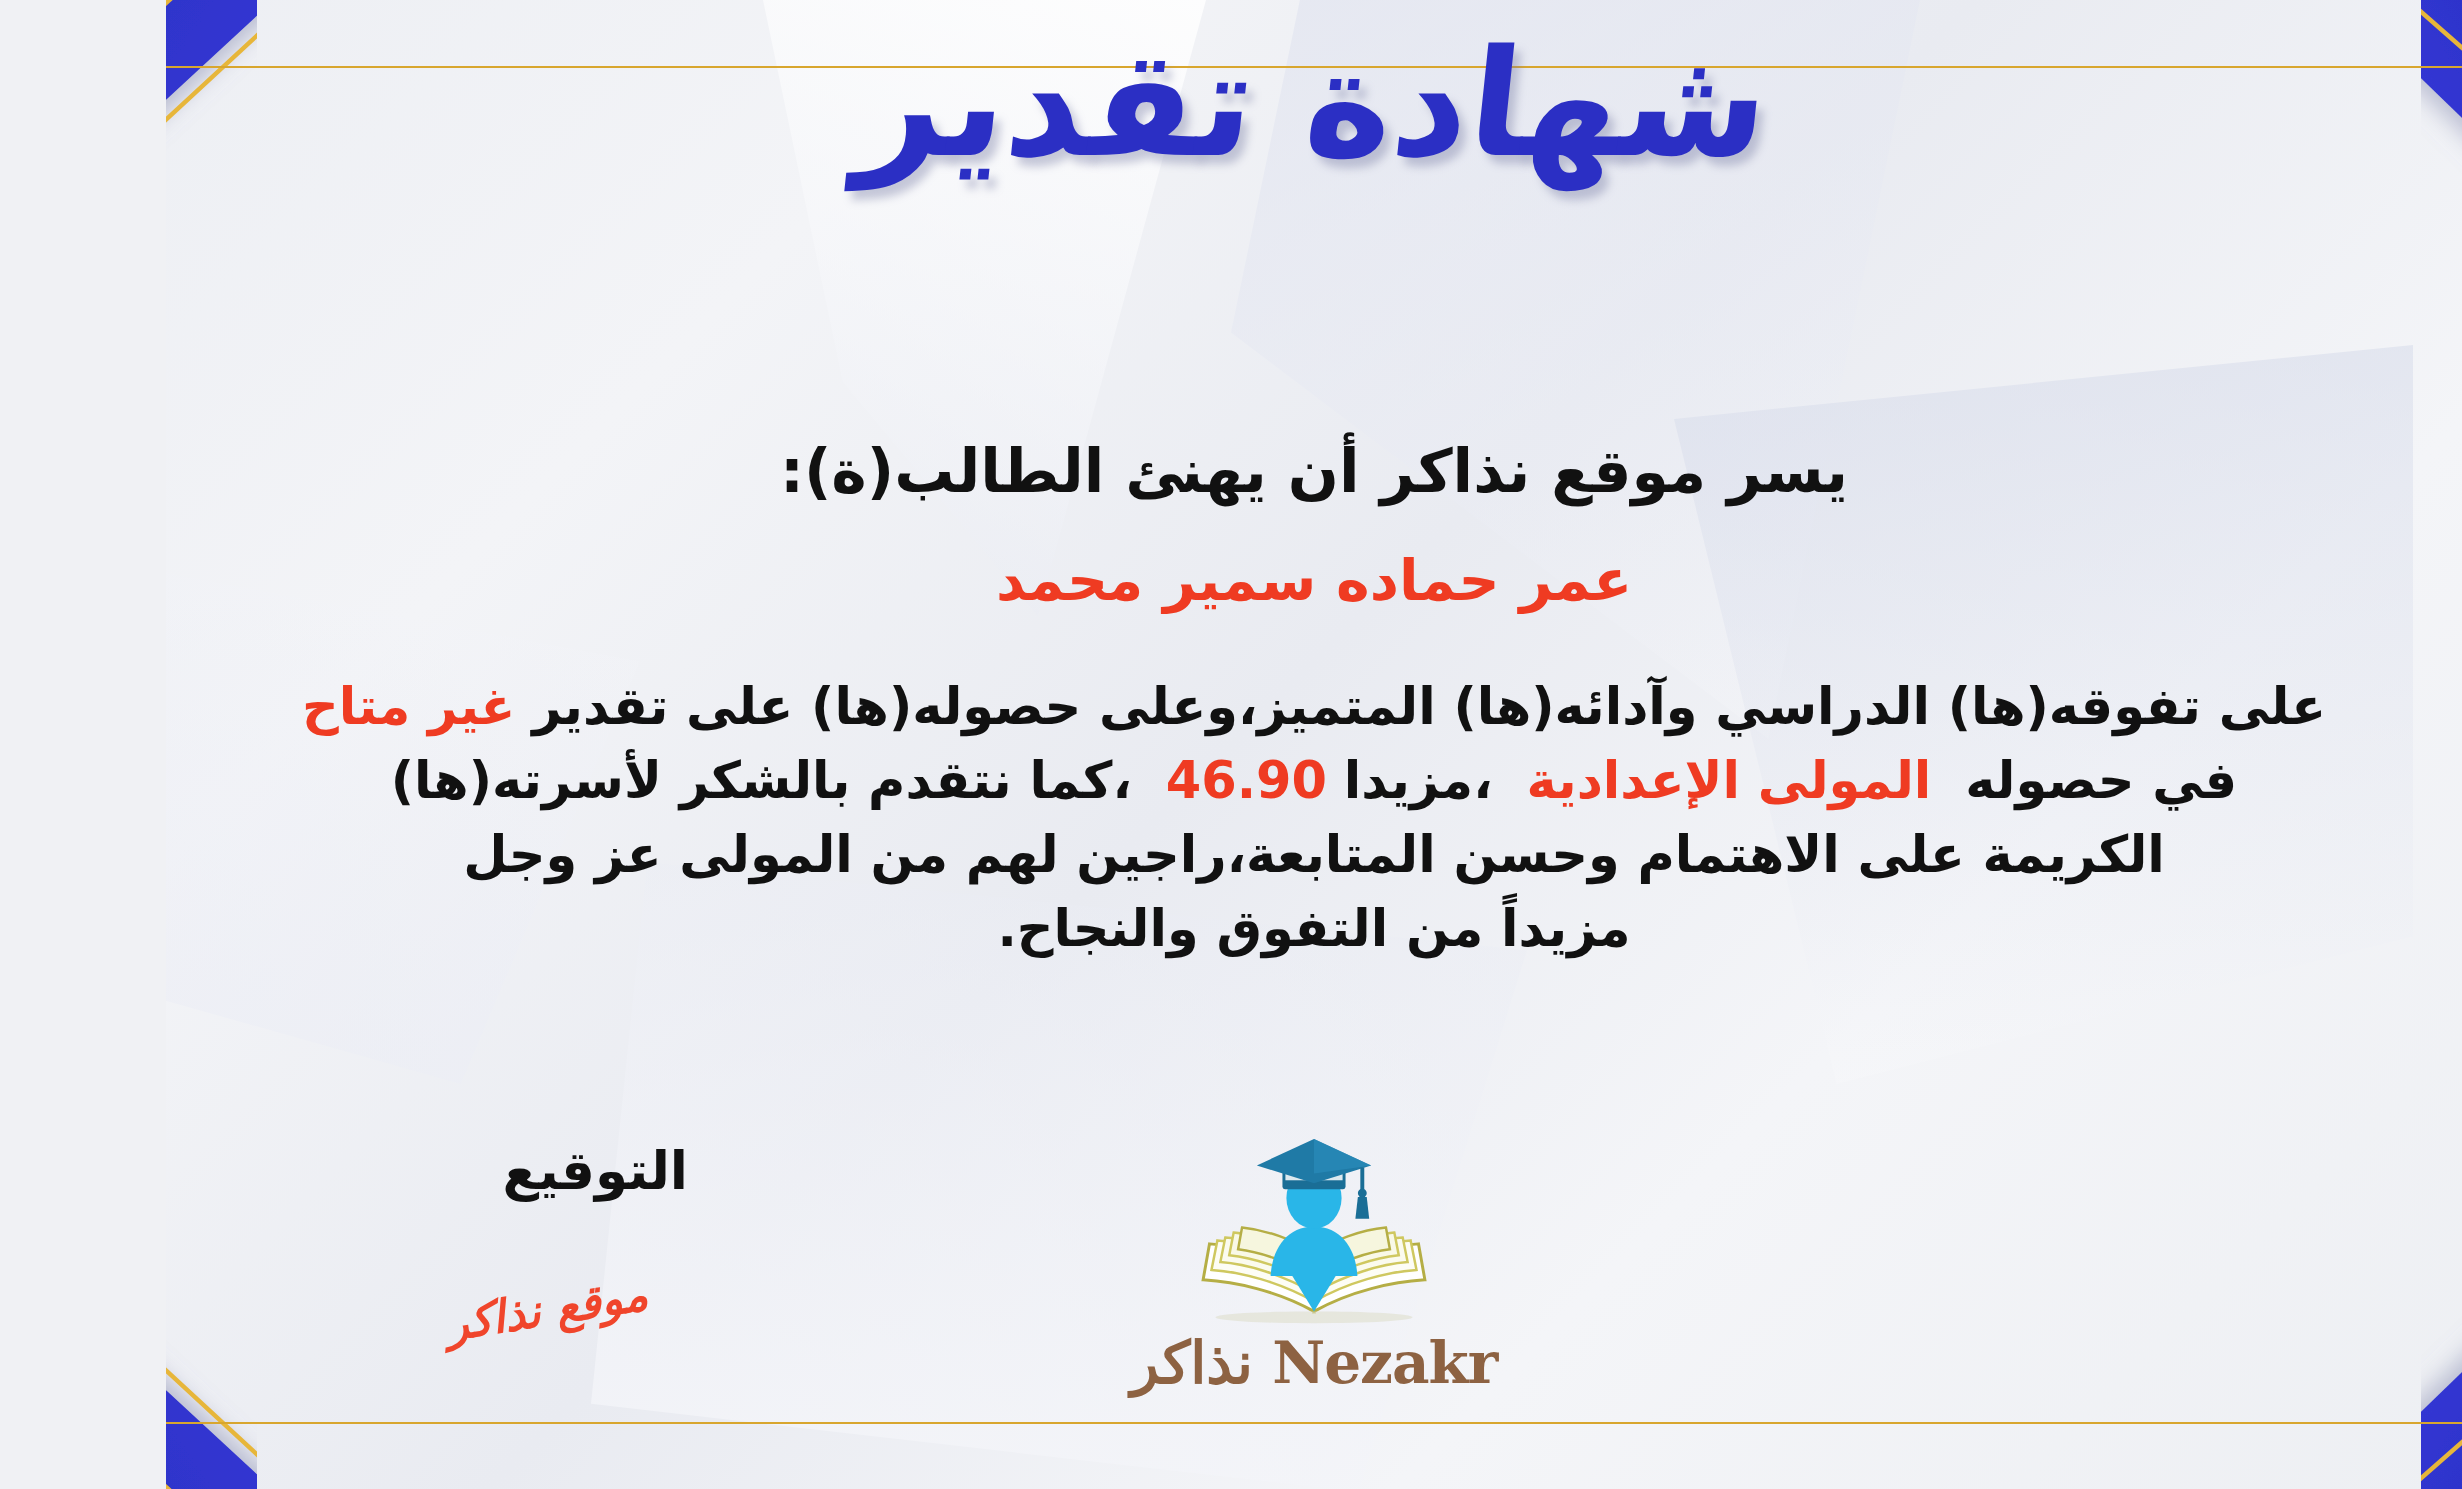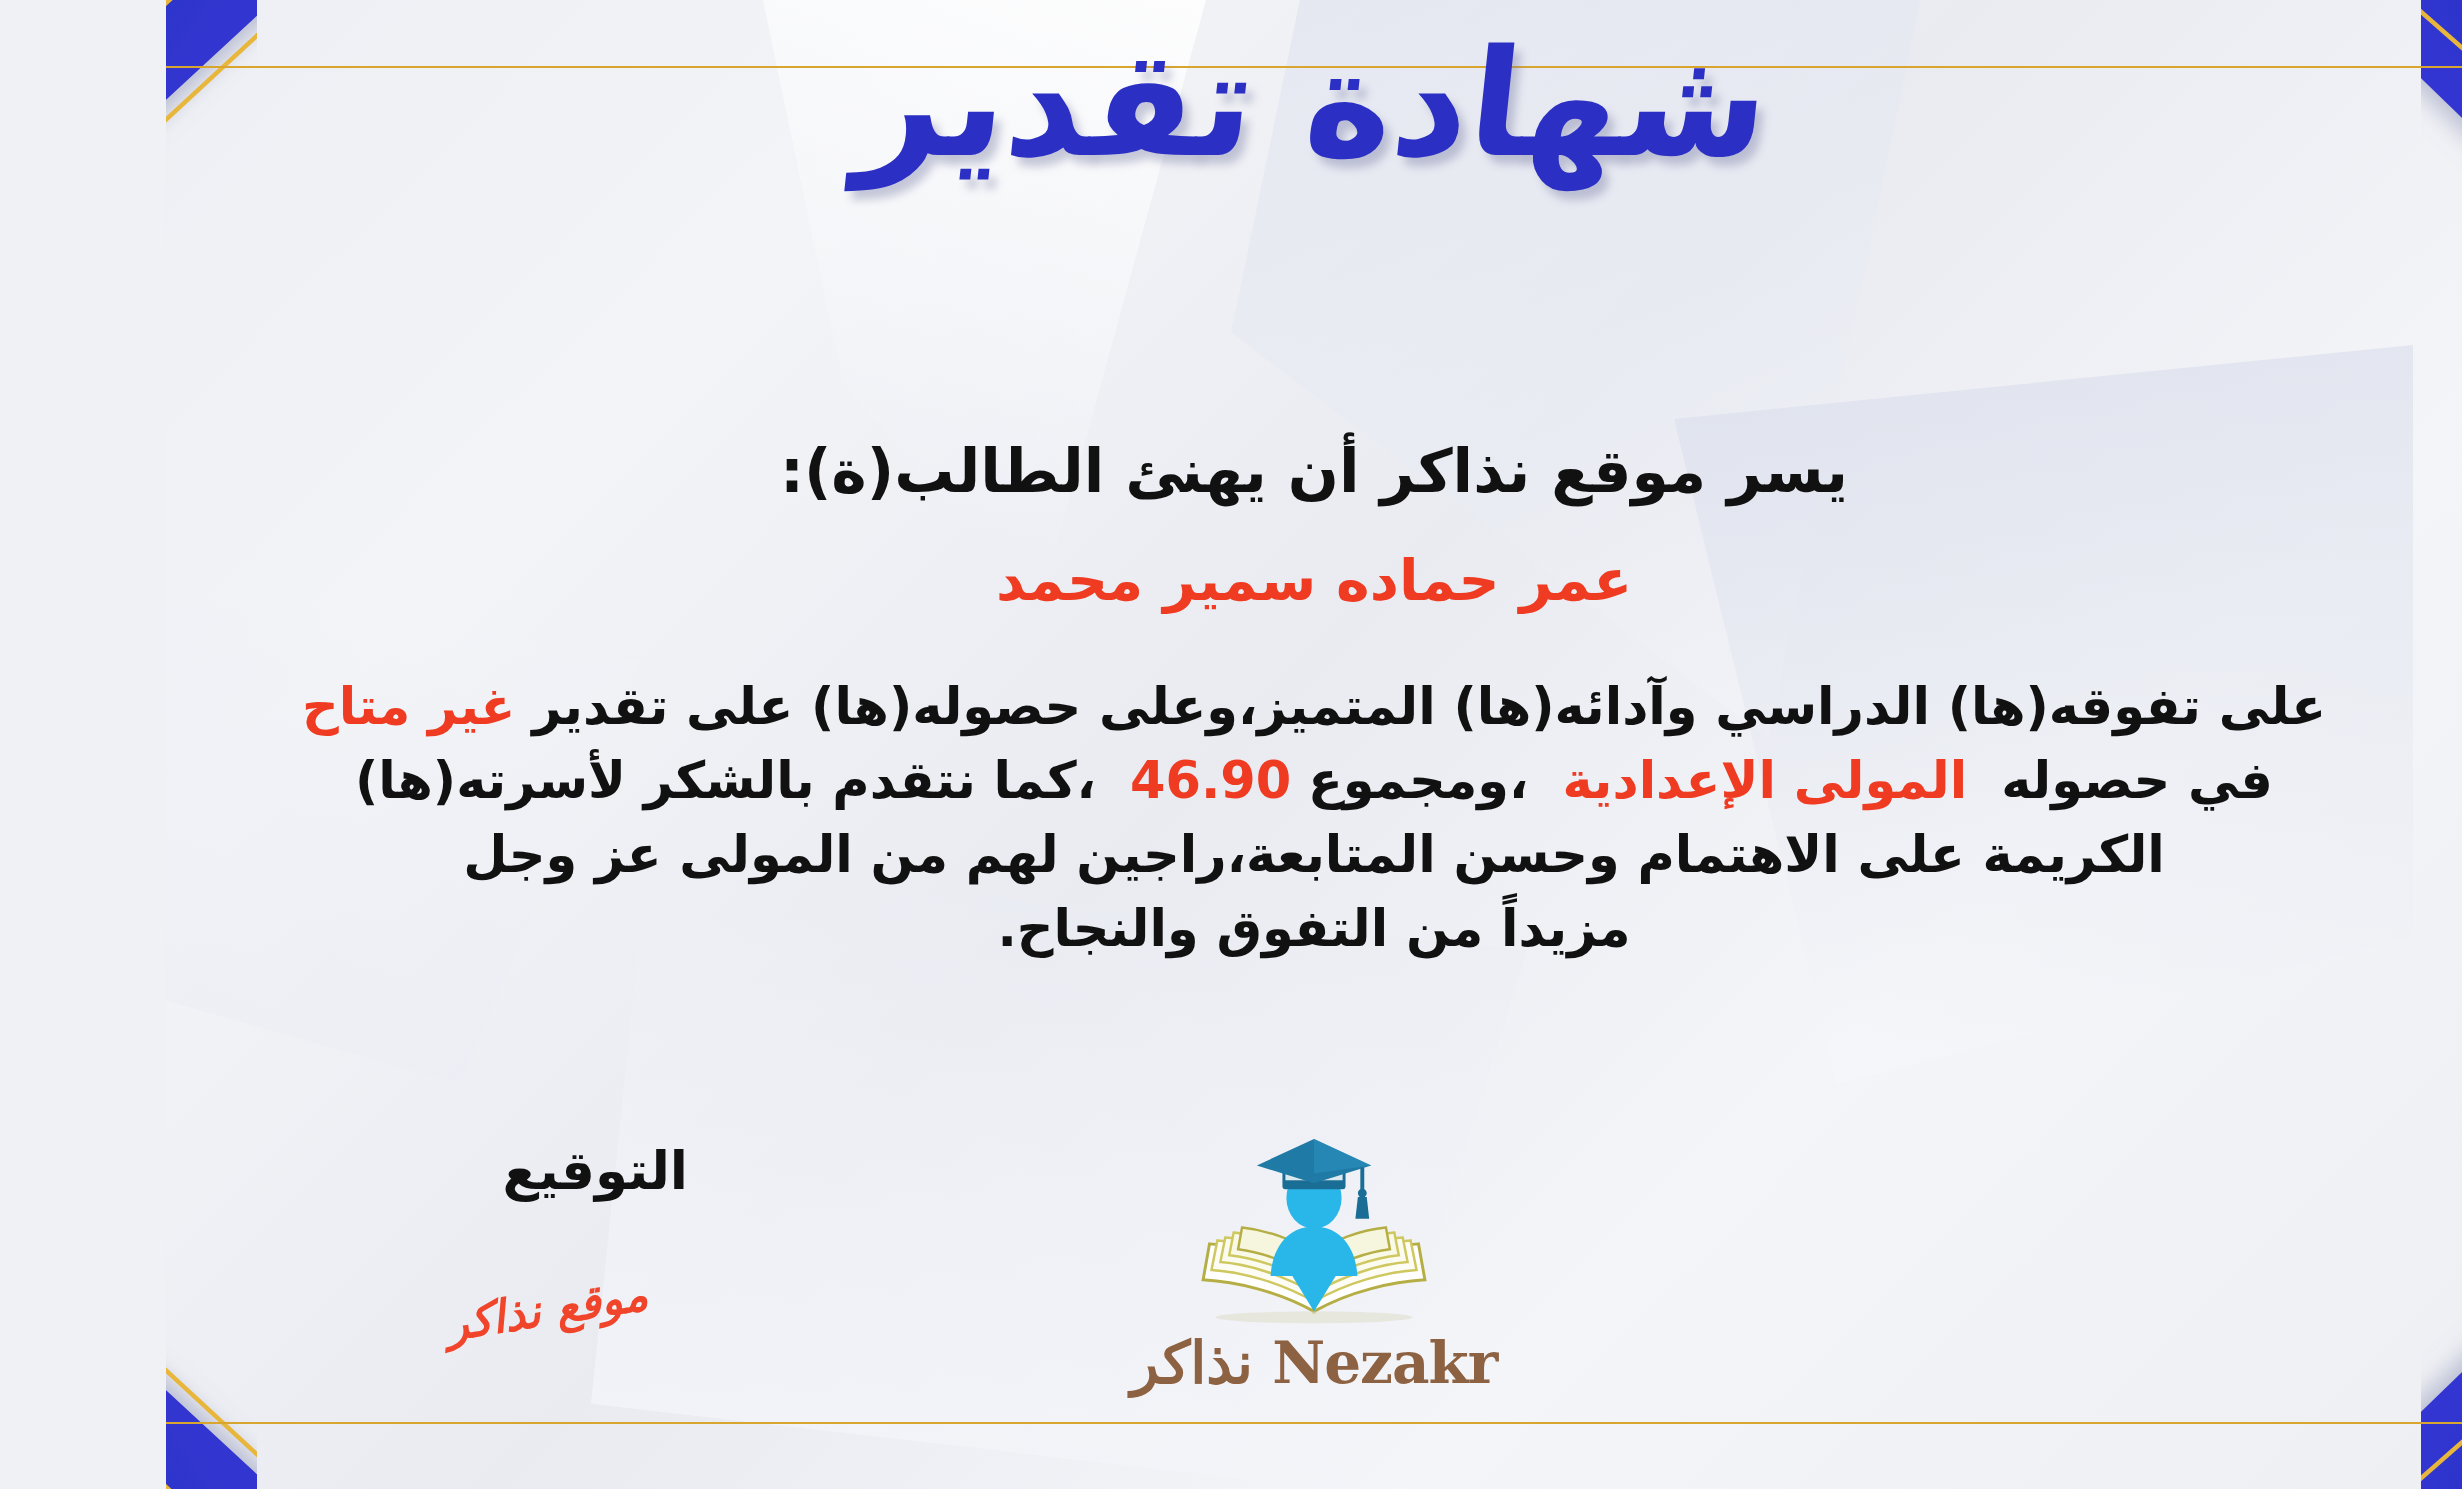--- a/index.html
+++ b/index.html
@@ -259,21 +259,21 @@
     <div class="title">شهادة تقدير</div>
 
     <div class="intro">يسر موقع نذاكر أن يهنئ الطالب(ة):</div>
 
     <div class="student">عمر حماده سمير محمد</div>
 
     <div class="body-block">
 
       <span class="body-line"><span>على تفوقه(ها) الدراسي وآدائه(ها) المتميز،وعلى حصوله(ها) على تقدير</span><span class="sp-s"></span><span class="hl">غير متاح</span></span>
 
-      <span class="body-line l2"><span>في حصوله</span><span class="sp"></span><span class="hl">المولى الإعدادية</span><span class="sp"></span><span>،ومجموع</span><span class="sp-s"></span><span class="hl">46.90</span><span class="sp"></span><span>،كما نتقدم بالشكر لأسرته(ها)</span></span>
+      <span class="body-line l2"><span>في حصوله</span><span class="sp"></span><span class="hl">المولى الإعدادية</span><span class="sp"></span><span>،مزيدا</span><span class="sp-s"></span><span class="hl">46.90</span><span class="sp"></span><span>،كما نتقدم بالشكر لأسرته(ها)</span></span>
 
       <span class="body-line">الكريمة على الاهتمام وحسن المتابعة،راجين لهم من المولى عز وجل</span>
 
       <span class="body-line last">مزيداً من التفوق والنجاح.</span>
     </div>
 
     <div class="sig-label">التوقيع</div>
     <div class="sig-mark">موقع نذاكر</div>
 
     <div class="logo">

